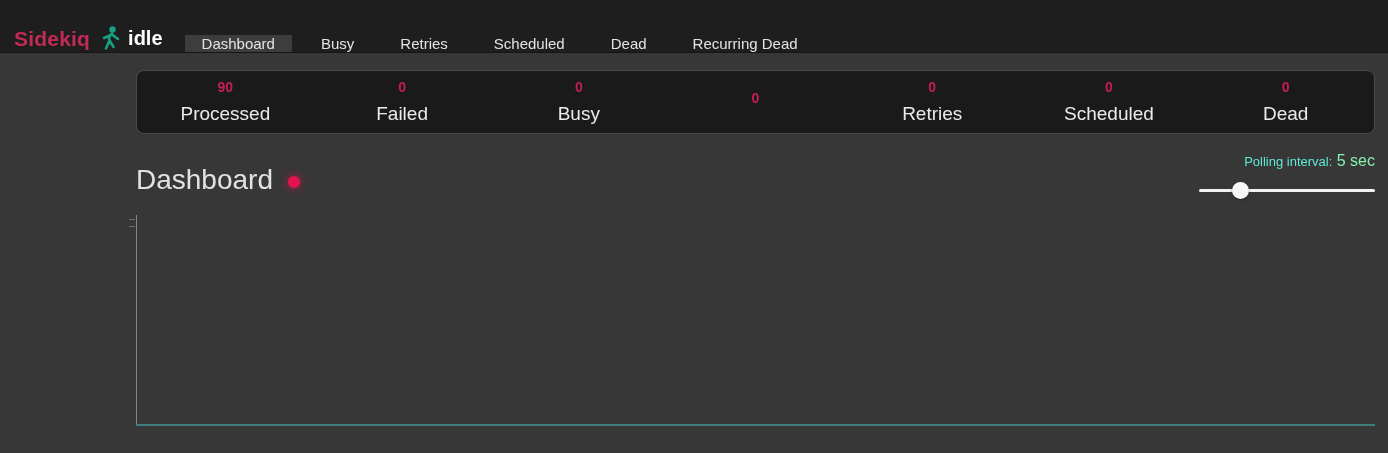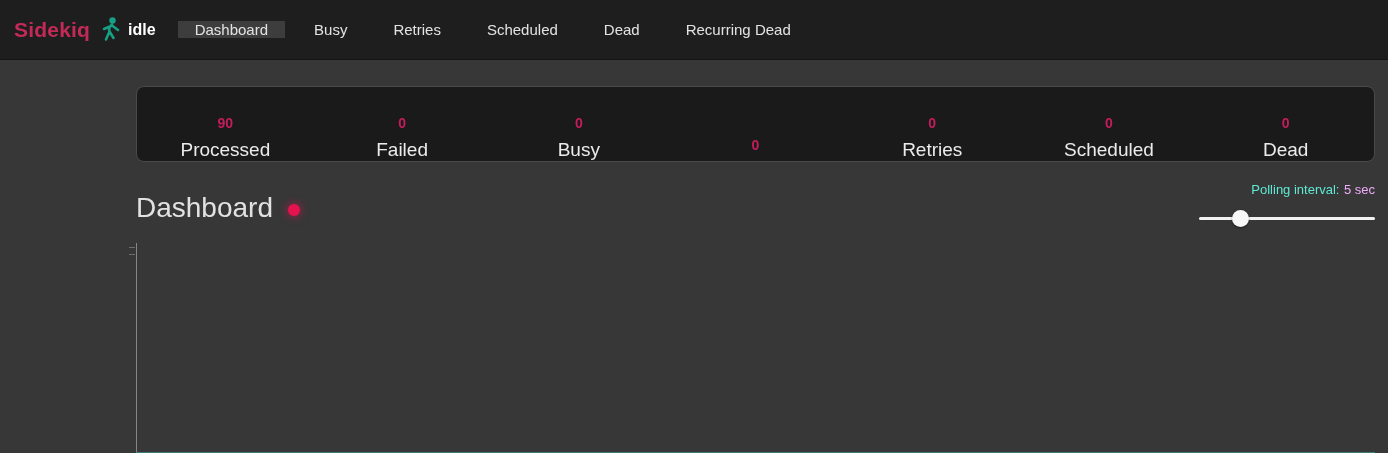--- a/index.html
+++ b/index.html
@@ -6,42 +6,42 @@
   html, body {
     margin: 0; padding: 0;
     width: 1388px; height: 453px;
     overflow: hidden;
     background: #373737;
     font-family: "Liberation Sans", sans-serif;
   }
 
   
   .navbar {
-    height: 60px;
+    height: 53px;
     background: #1e1e1e;
     border-bottom: 1px solid #151515;
     display: flex;
-    align-items: center;
+    align-items: flex-end;
   }
   .brand {
     display: flex;
     align-items: center;
     padding: 0 16px 0 14px;
     cursor: pointer;
   }
   .brand-name {
     color: #c42a58;
     font-size: 21px;
     font-weight: 700;
     letter-spacing: .2px;
   }
   .logo-icon { margin: 0 7px 0 9px; display: flex; align-items: center; }
   .brand-status {
     color: #ffffff;
-    font-size: 16px;
+    font-size: 20px;
     font-weight: 700;
   }
   .nav-tabs {
     display: flex;
     list-style: none;
     margin: 0; padding: 0;
   }
   .nav-tab {
     display: flex;
     align-items: center;
@@ -51,27 +51,27 @@
     font-size: 15px;
     cursor: pointer;
     white-space: nowrap;
   }
   .nav-tab.active { background: #3d3d3d; }
 
   
   .container { margin: 0 13px 0 136px; }
 
   .stats-box {
-    margin-top: 26px;
-    height: 76px;
+    margin-top: 17px;
+    height: 64px;
     background: #1a1a1a;
     border: 1px solid #4a4a4a;
     border-radius: 8px;
     display: flex;
-    align-items: flex-end;
+    align-items: center;
   }
   .stat { flex: 1; text-align: center; }
   .stat-value {
     color: #c51d5b;
     font-size: 14px;
     font-weight: 700;
     margin-bottom: 8px;
   }
   .stat-label { color: #ebebeb; font-size: 19px; }
 
@@ -92,21 +92,21 @@
     width: 12px; height: 12px;
     margin-left: 15px;
     margin-top: 4px;
     border-radius: 50%;
     background: #e4134f;
     box-shadow: 0 0 8px 1px rgba(228, 19, 79, 0.55);
   }
 
   .polling { width: 176px; text-align: right; }
   .polling-label { color: #5eead4; font-size: 13px; }
-  .polling-value { color: #f0abfc; font-size: 13px; text-align: center; }
+  .polling-value { color: #86efac; font-size: 16px; text-align: center; }
   .slider {
     position: relative;
     margin-top: 12px;
     height: 17px;
     cursor: pointer;
   }
   .slider-track {
     position: absolute;
     left: 0; right: 0; top: 7px;
     height: 3px;

